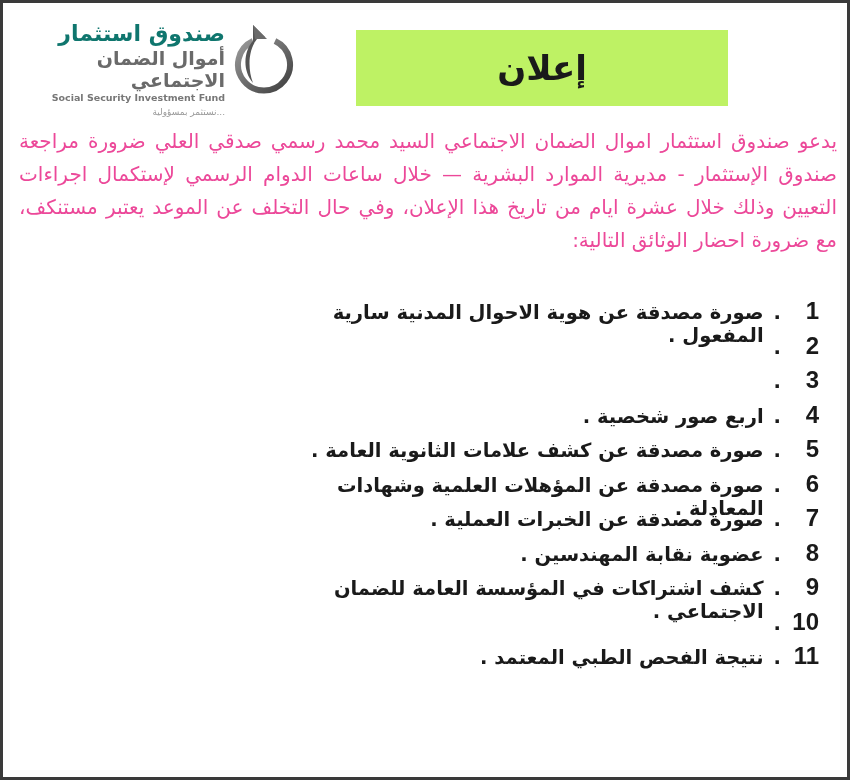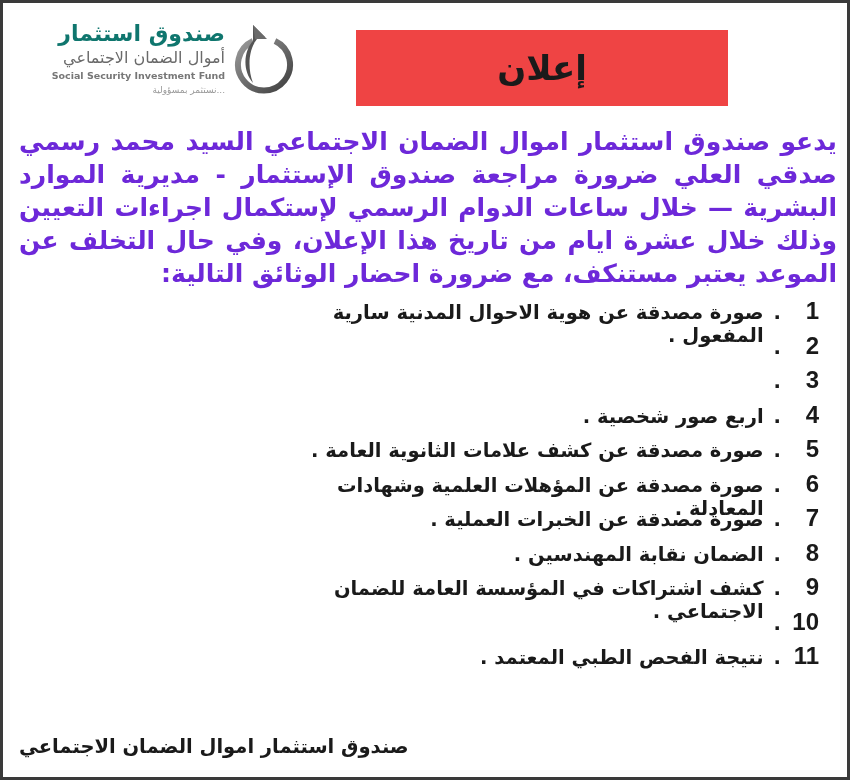--- a/index.html
+++ b/index.html
@@ -20,46 +20,46 @@
       width: 280px; height: 100px;
     }
     .logo-text {
       position: absolute; left: 0; top: 6px; width: 208px;
       text-align: right; direction: rtl;
     }
     .logo-line1 {
       font-size: 22px; font-weight: bold; color: #0f766e; line-height: 26px; letter-spacing: 2px;
     }
     .logo-line2 {
-      font-size: 16px; font-weight: normal; color: #6a6a6a; line-height: 22px;
+      font-size: 19px; font-weight: bold; color: #6a6a6a; line-height: 22px;
     }
     .logo-en {
       direction: ltr; text-align: right;
       font-size: 9.5px; font-weight: bold; color: #777; line-height: 14px; margin-top: 0;
     }
     .logo-slogan {
       font-size: 9px; color: #999; line-height: 14px; text-align: right; padding-left: 2px;
     }
     .logo-mark {
       position: absolute; left: 214px; top: 4px; width: 64px; height: 76px;
     }
     .title-box {
       position: absolute; left: 353px; top: 27px;
       width: 372px; height: 76px;
-      background: #ef4444;
+      background: #bef264;
       display: flex; align-items: center; justify-content: center;
     }
     .title-box span {
       font-size: 34px; font-weight: bold; color: #1a1a1a;
     }
     .intro {
       position: absolute; left: 16px; top: 122px;
       width: 818px;
       direction: rtl; text-align: justify; text-align-last: right;
-      font-size: 25px; font-weight: bold; color: #6d28d9;
+      font-size: 20px; font-weight: normal; color: #ec4899;
       line-height: 33px;
     }
     .docs {
       position: absolute; right: 28px; top: 294px;
       width: 540px;
       direction: rtl; list-style: none; margin: 0; padding: 0;
     }
     .docs li {
       display: flex; align-items: baseline; gap: 10px;
       height: 34.5px;
@@ -138,32 +138,31 @@
         <span>صورة مصدقة عن المؤهلات العلمية وشهادات المعادلة .</span>
       </li>
     <li>
         <span class="num">7</span>
         <span class="dot">.</span>
         <span>صورة مصدقة عن الخبرات العملية .</span>
       </li>
     <li>
         <span class="num">8</span>
         <span class="dot">.</span>
-        <span>الضمان نقابة المهندسين .</span>
+        <span>عضوية نقابة المهندسين .</span>
       </li>
     <li>
         <span class="num">9</span>
         <span class="dot">.</span>
         <span>كشف اشتراكات في المؤسسة العامة للضمان الاجتماعي .</span>
       </li>
     <li>
         <span class="num">10</span>
         <span class="dot">.</span>
       </li>
     <li>
         <span class="num">11</span>
         <span class="dot">.</span>
         <span>نتيجة الفحص الطبي المعتمد .</span>
       </li>
   </ol>
 
-  <div class="signature">صندوق استثمار اموال الضمان الاجتماعي</div>
 </div>
 
 </body></html>

